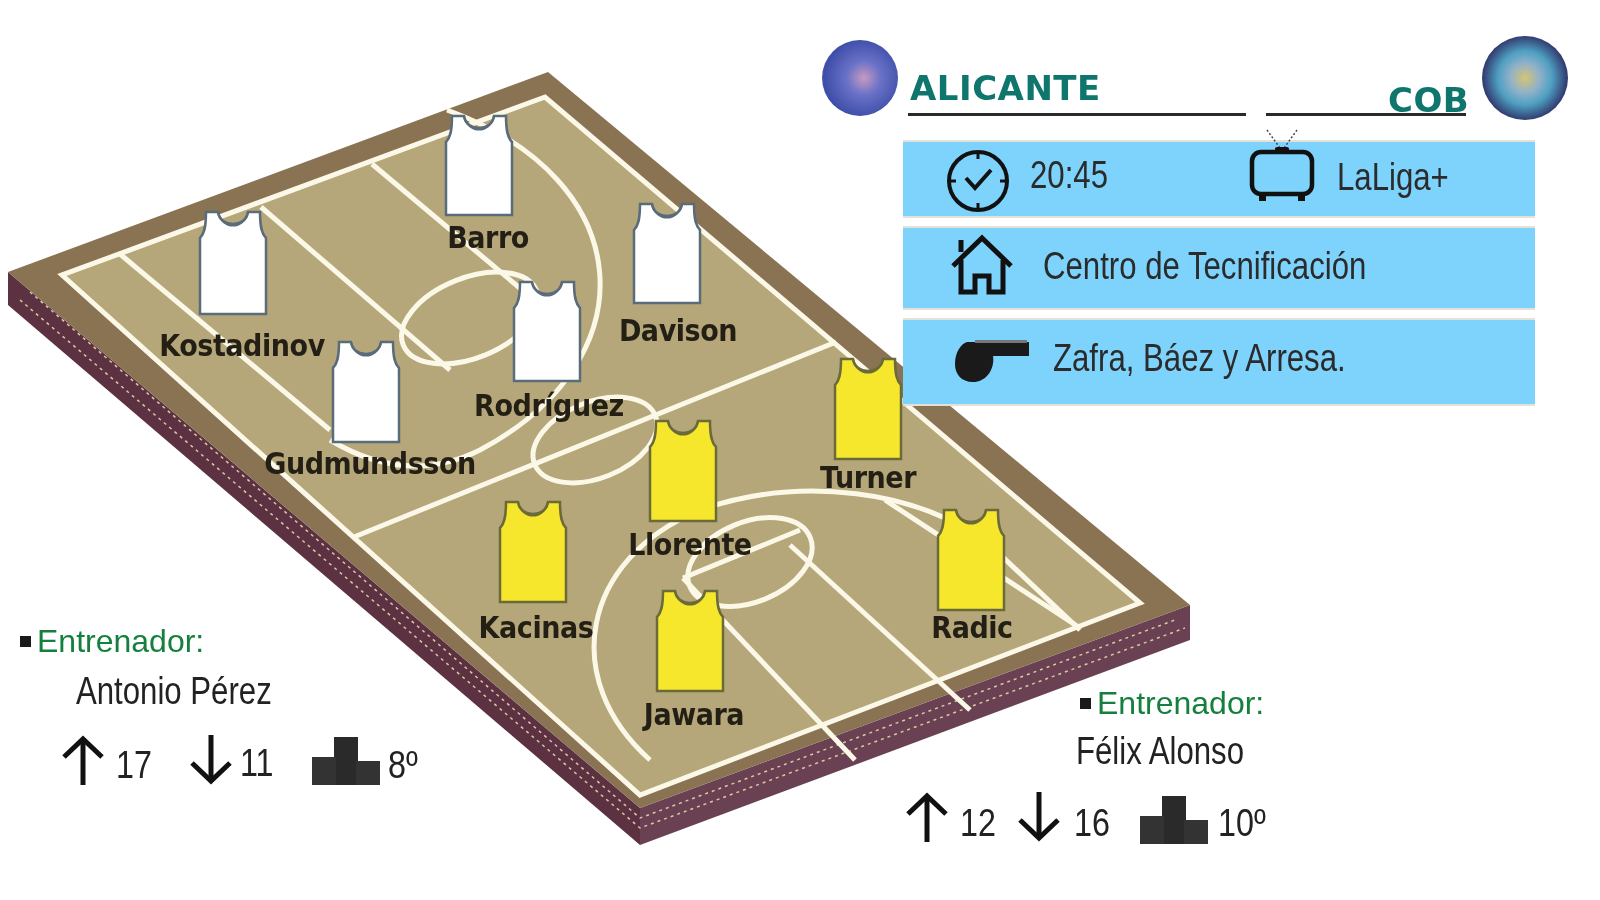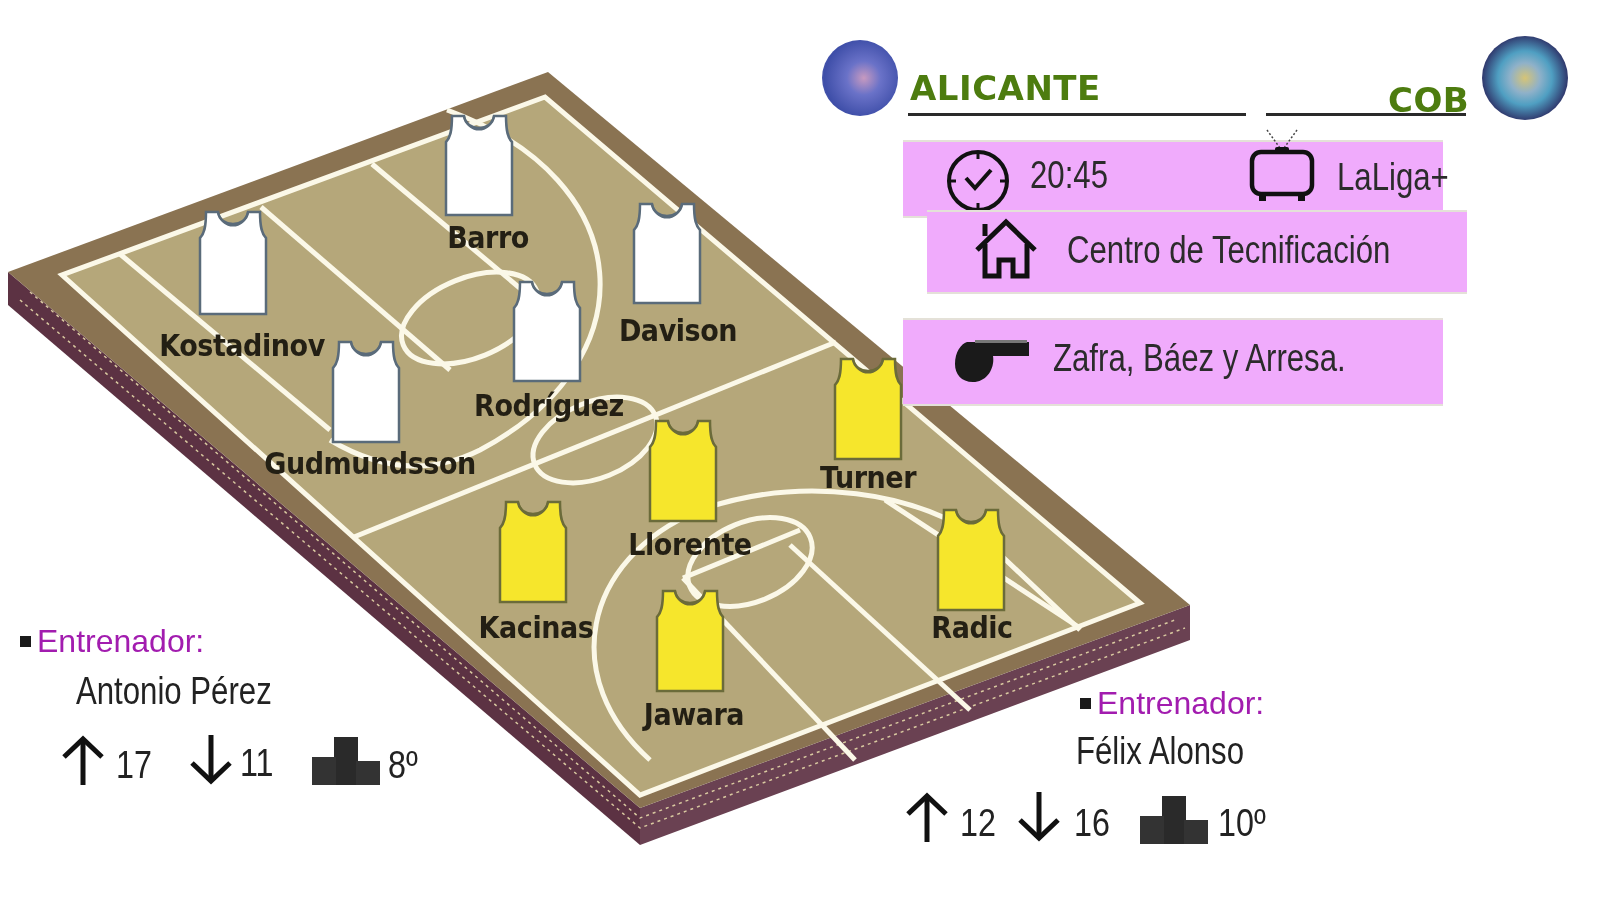--- a/index.html
+++ b/index.html
@@ -4,28 +4,28 @@
 <style>
   html, body { margin:0; padding:0; background:#ffffff; }
   body { width:1600px; height:900px; position:relative; overflow:hidden;
          font-family:"Liberation Sans", sans-serif; }
   .abs { position:absolute; }
   #court-svg { position:absolute; left:0; top:0; }
   .player-name { position:absolute; font-family:"DejaVu Sans", sans-serif; font-weight:bold;
                  font-size:30px; color:#231f14; letter-spacing:-0.5px; white-space:nowrap;
                  transform:translateX(-50%) scaleX(0.9); }
   .team-name { position:absolute; font-family:"DejaVu Sans", sans-serif; font-weight:bold;
-               font-size:34px; color:#4d7c0f; letter-spacing:0.5px; }
+               font-size:34px; color:#0f766e; letter-spacing:0.5px; }
   .rule { position:absolute; height:3px; background:#2a2a2a; }
   .logo { position:absolute; border-radius:50%; }
-  .info-panel { position:absolute; left:903px; width:540px; background:#f0abfc;
+  .info-panel { position:absolute; left:903px; width:632px; background:#7dd3fc;
                 border-top:2px solid #e4e1d8; border-bottom:2px solid #e4e1d8; }
   .info-text { position:absolute; font-family:"Liberation Sans", sans-serif; font-size:38px;
                color:#2b2b2b; transform:scaleX(0.82); transform-origin:left center; white-space:nowrap; }
-  .coach-label { position:absolute; font-size:32px; color:#a21caf; white-space:nowrap; }
+  .coach-label { position:absolute; font-size:32px; color:#15803d; white-space:nowrap; }
   .coach-label .sq { display:inline-block; width:11px; height:11px; background:#1a1a1a;
                      margin-right:6px; vertical-align:middle; position:relative; top:-2px; }
   .coach-name { position:absolute; font-size:38px; color:#222; white-space:nowrap;
                 transform:scaleX(0.82); transform-origin:left center; }
   .stat { position:absolute; font-size:38px; color:#222; white-space:nowrap;
           transform:scaleX(0.85); transform-origin:left center; }
   .icon svg { display:block; }
 </style>
 </head>
 <body>
@@ -155,21 +155,21 @@
       <line x1="50" y1="2" x2="37" y2="20" stroke="#444" stroke-width="1.5" stroke-dasharray="2,2"></line>
       <rect x="28" y="19" width="14" height="5" rx="2" fill="#111"></rect>
       <rect x="5" y="24" width="60" height="42" rx="9" fill="none" stroke="#111" stroke-width="4.5"></rect>
       <rect x="12" y="65" width="7" height="8" fill="#111"></rect>
       <rect x="51" y="65" width="7" height="8" fill="#111"></rect>
     </svg>
   </span>
   <div class="info-text" style="left:434px;top:14px">LaLiga+</div>
 </div>
 
-<div class="info-panel" style="top:210px;height:80px;margin-left:24px;">
+<div class="info-panel" style="top:226px;height:80px;">
   <span class="icon abs" style="left:46px;top:4px">
     <svg width="66" height="66" viewBox="0 0 66 66">
       <polyline points="4,34 33,6 62,34" fill="none" stroke="#111" stroke-width="5"></polyline>
       <polyline points="12,28 12,60 26,60 26,44 40,44 40,60 54,60 54,28" fill="none" stroke="#111" stroke-width="5"></polyline>
       <line x1="12" y1="8" x2="12" y2="20" stroke="#111" stroke-width="5"></line>
     </svg>
   </span>
   <div class="info-text" style="left:140px;top:17px">Centro de Tecnificación</div>
 </div>
 

